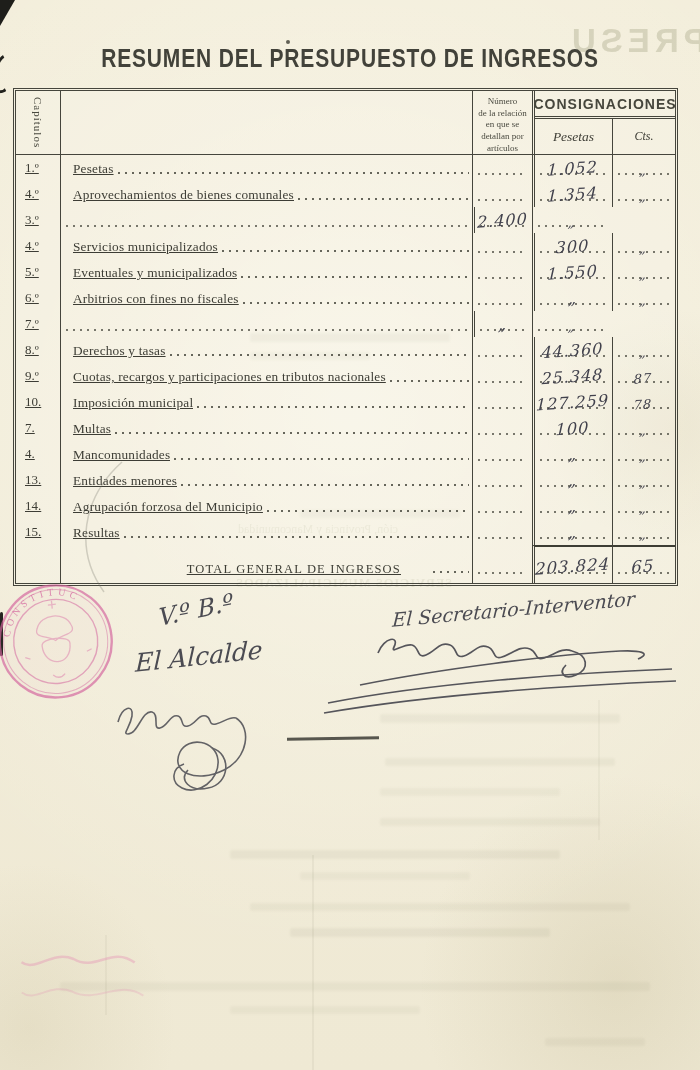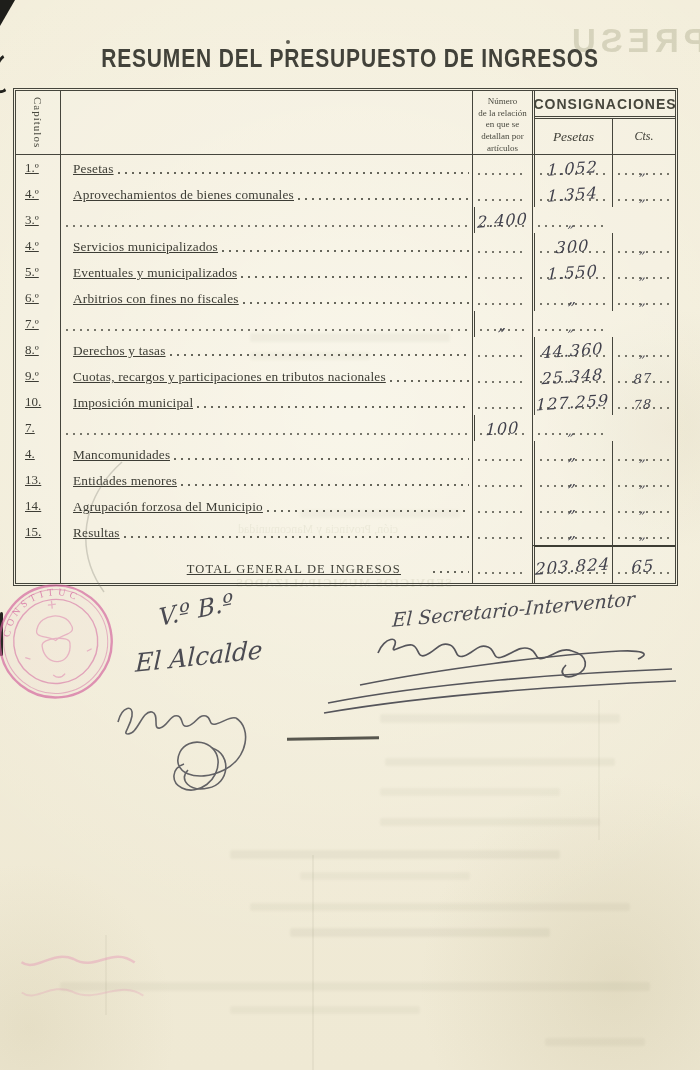--- a/index.html
+++ b/index.html
@@ -338,20 +338,24 @@
       <div class="cell bl">
             <span class="dotline"></span>
             <span class="hand sm">78</span>
           </div>
     </div>
 
     <div class="trow">
       <div class="cell capcell">
             <span>7.</span>
           </div>
+      <div class="cell bl concept">
+        <span class="lbl">Multas</span>
+            <span class="dots"></span>
+      </div>
       <div class="cell bl">
             <span class="dotline"></span>
           </div>
       <div class="cell bl2">
             <span class="dotline"></span>
             <span class="hand">100</span>
           </div>
       <div class="cell bl">
             <span class="dotline"></span>
             <span class="hand sm">„</span>

